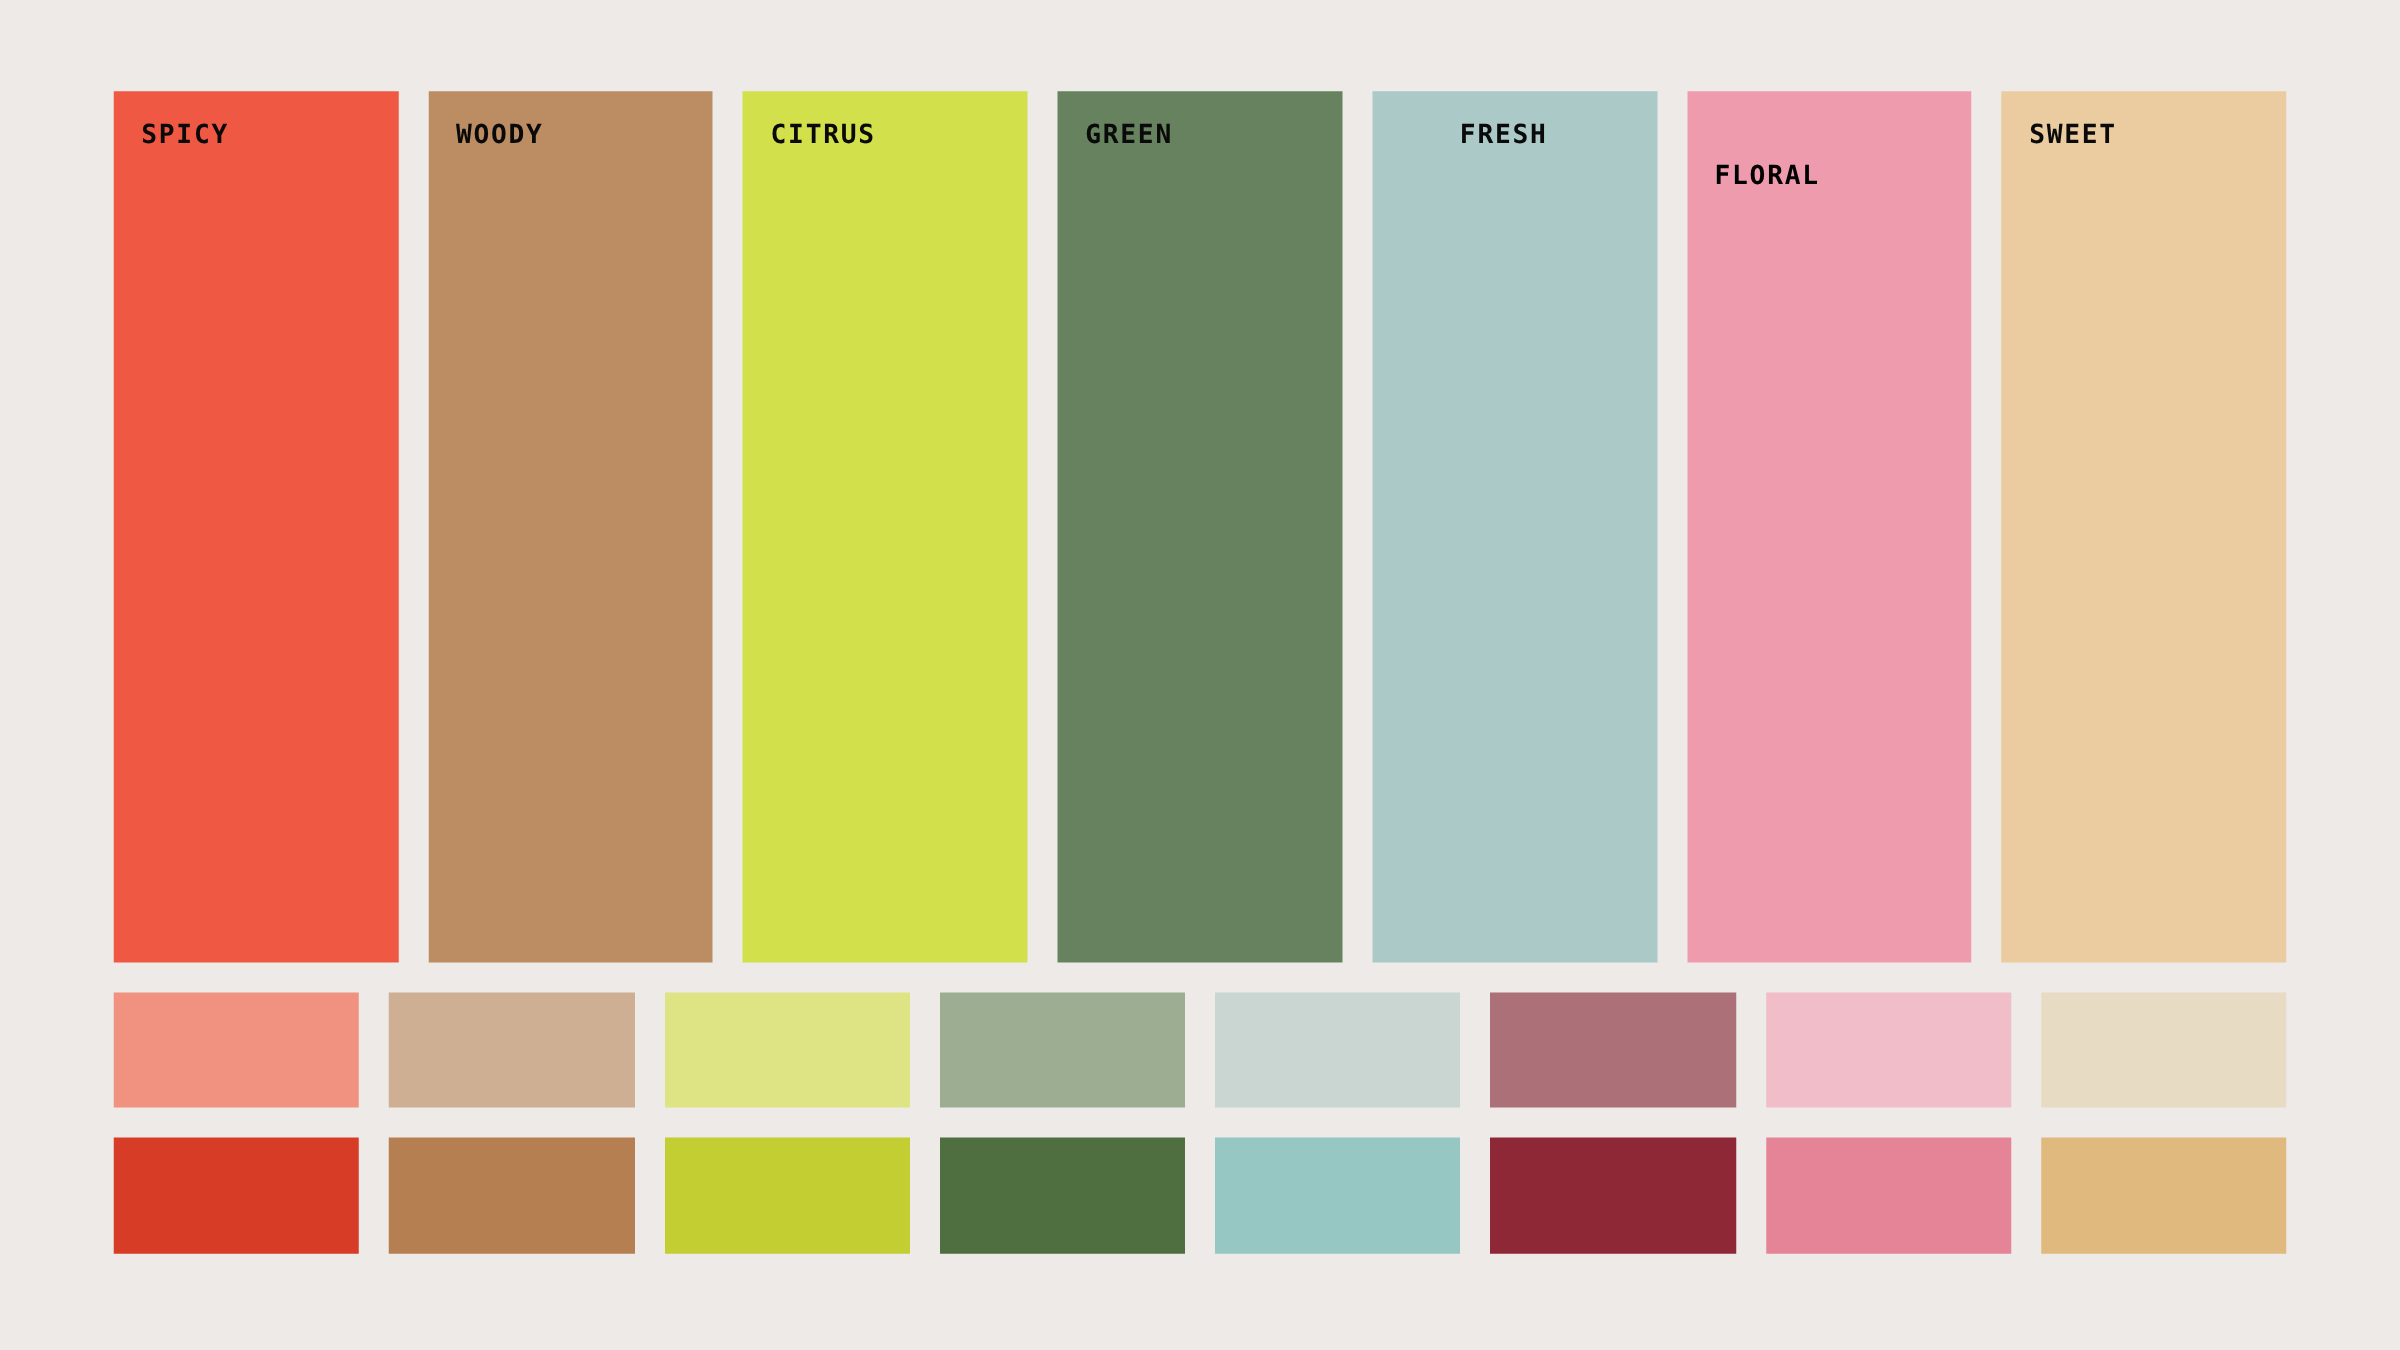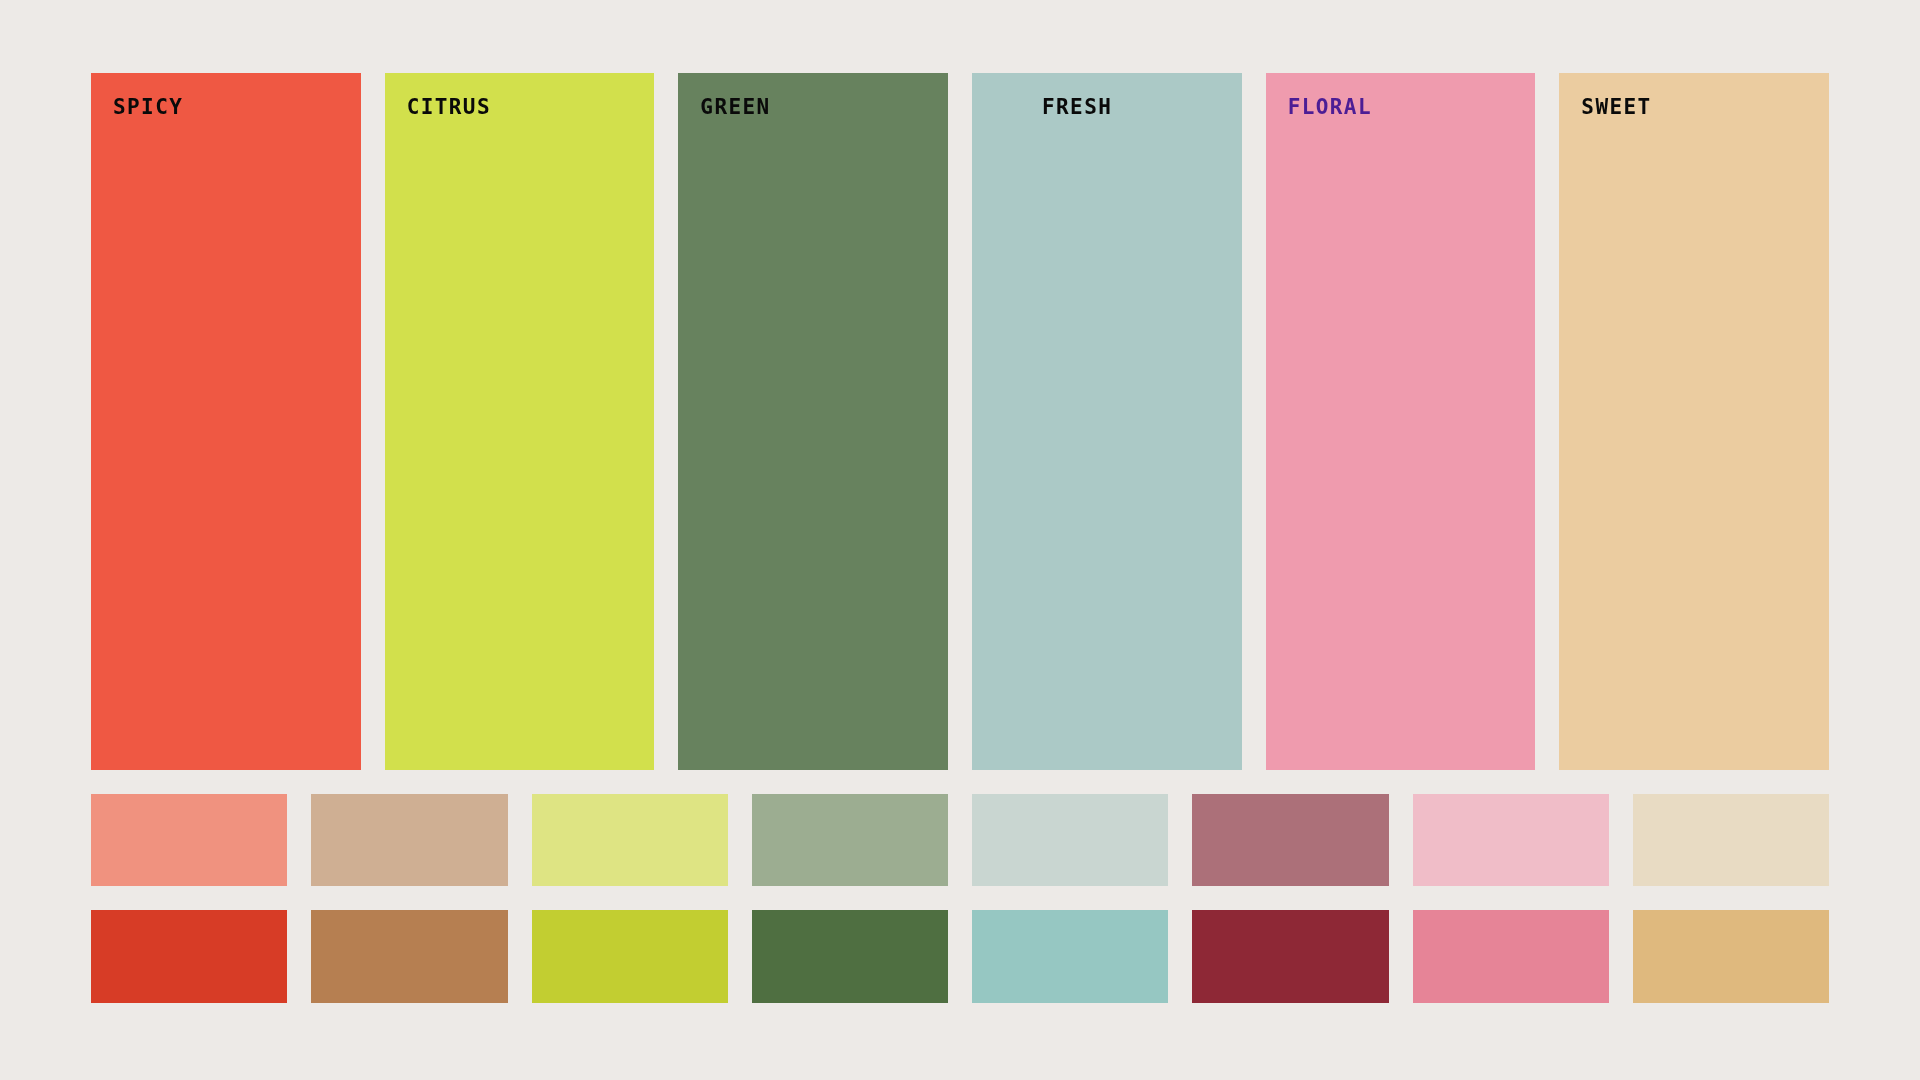--- a/index.html
+++ b/index.html
@@ -75,37 +75,42 @@
 
 <div id="palette-board">
 
   <div class="swatch-row" id="row-main">
     <div class="swatch-col">
       <div class="swatch-main" style="background-color: rgb(239, 88, 67);">
         <span class="swatch-label" style="color: rgb(10, 10, 10);">SPICY</span>
       </div>
     </div>
     <div class="swatch-col">
+      <div class="swatch-main" style="background-color: rgb(188, 140, 99);">
+        <span class="swatch-label" style="color: rgb(10, 10, 10);">WOODY</span>
+      </div>
+    </div>
+    <div class="swatch-col">
       <div class="swatch-main" style="background-color: rgb(210, 224, 76);">
         <span class="swatch-label" style="color: rgb(10, 10, 10);">CITRUS</span>
       </div>
     </div>
     <div class="swatch-col">
       <div class="swatch-main" style="background-color: rgb(103, 130, 94);">
         <span class="swatch-label" style="color: rgb(10, 10, 10);">GREEN</span>
       </div>
     </div>
     <div class="swatch-col">
       <div class="swatch-main" style="background-color: rgb(171, 201, 198);">
         <span class="swatch-label" style="color: rgb(10, 10, 10); margin-left: 48px;">FRESH</span>
       </div>
     </div>
     <div class="swatch-col">
       <div class="swatch-main" style="background-color: rgb(239, 155, 174);">
-        <span class="swatch-label" style="color: #4c1d95;">FLORAL</span>
+        <span class="swatch-label" style="color: #000000; margin-top: 33px;">FLORAL</span>
       </div>
     </div>
     <div class="swatch-col">
       <div class="swatch-main" style="background-color: rgb(235, 204, 160); padding-left: 22px;">
         <span class="swatch-label" style="color: rgb(10, 10, 10);">SWEET</span>
       </div>
     </div>
   </div>
 
   <div class="swatch-row" id="row-tint">

